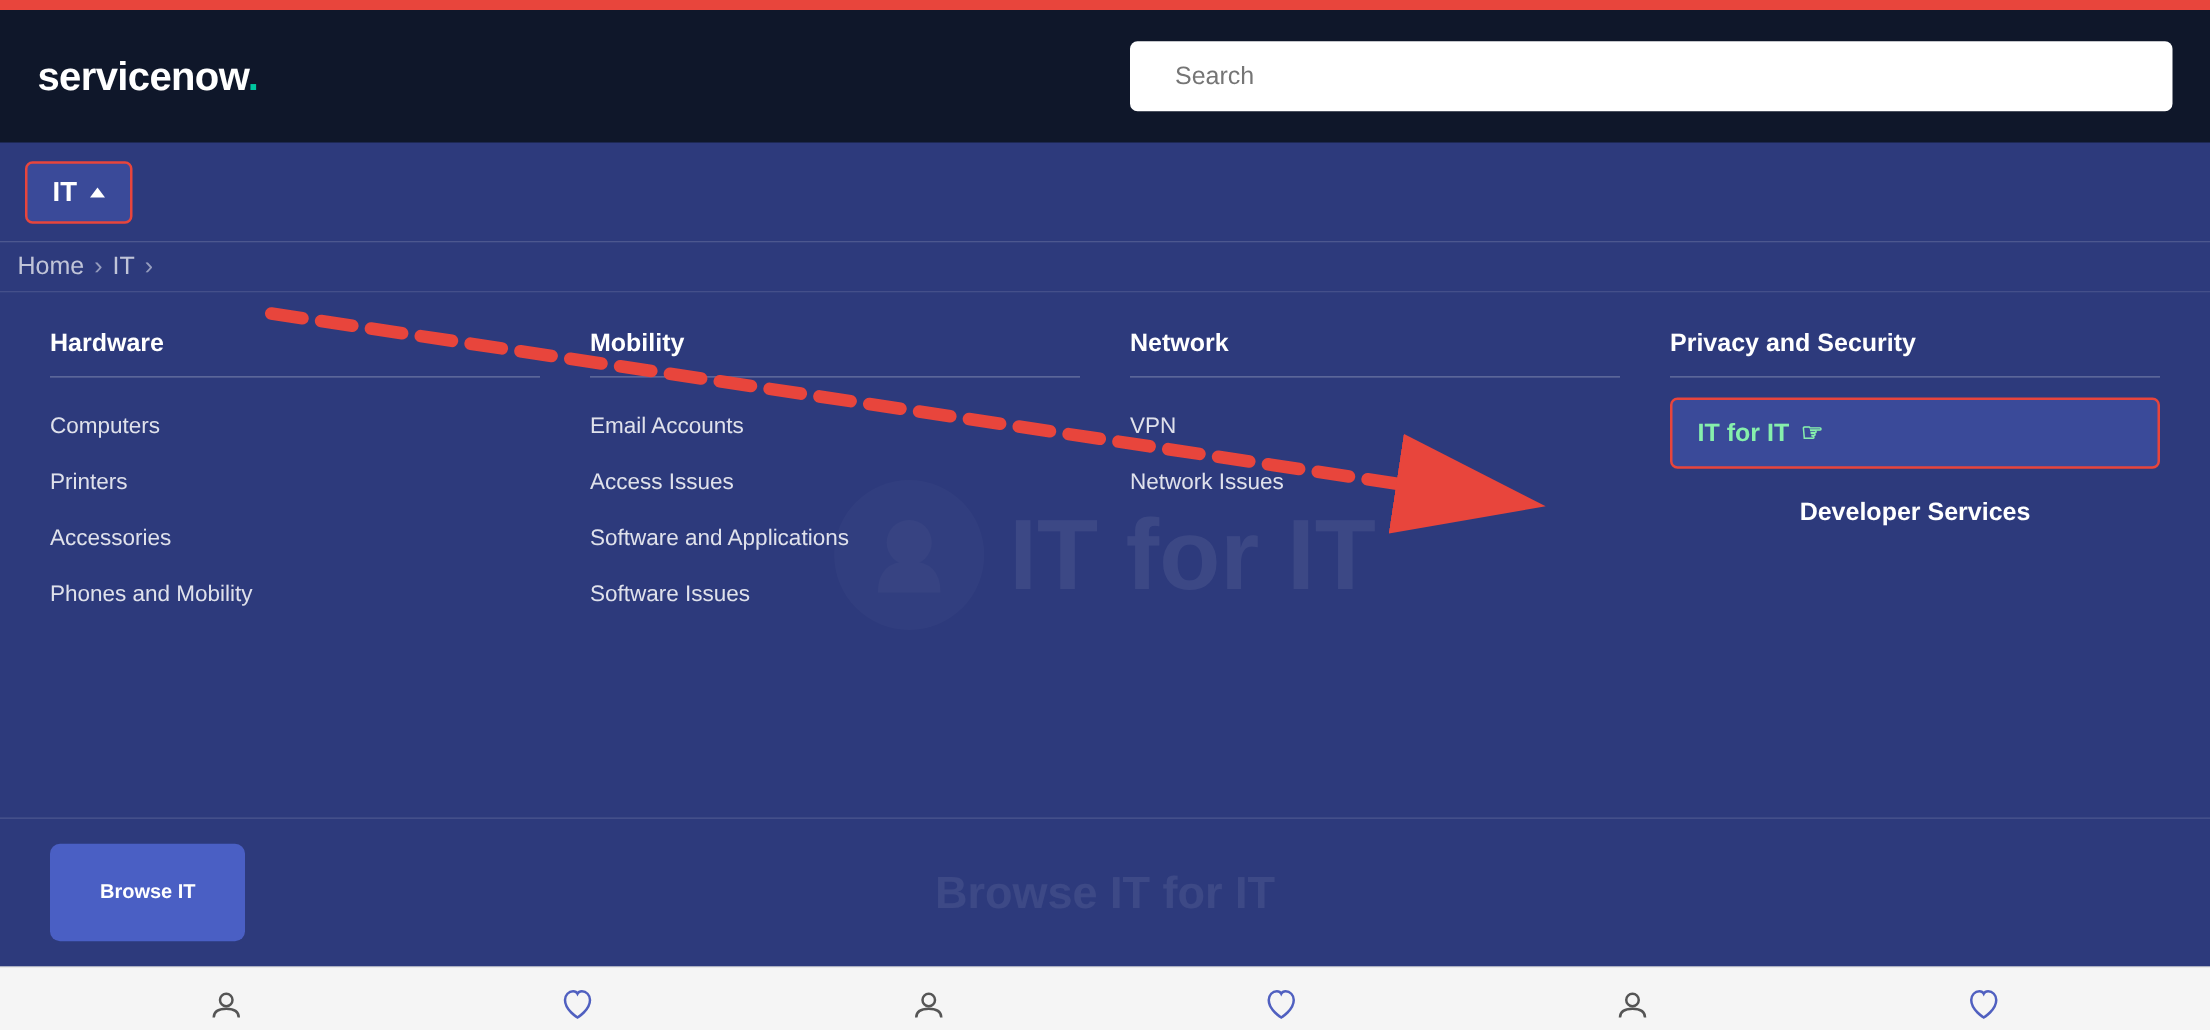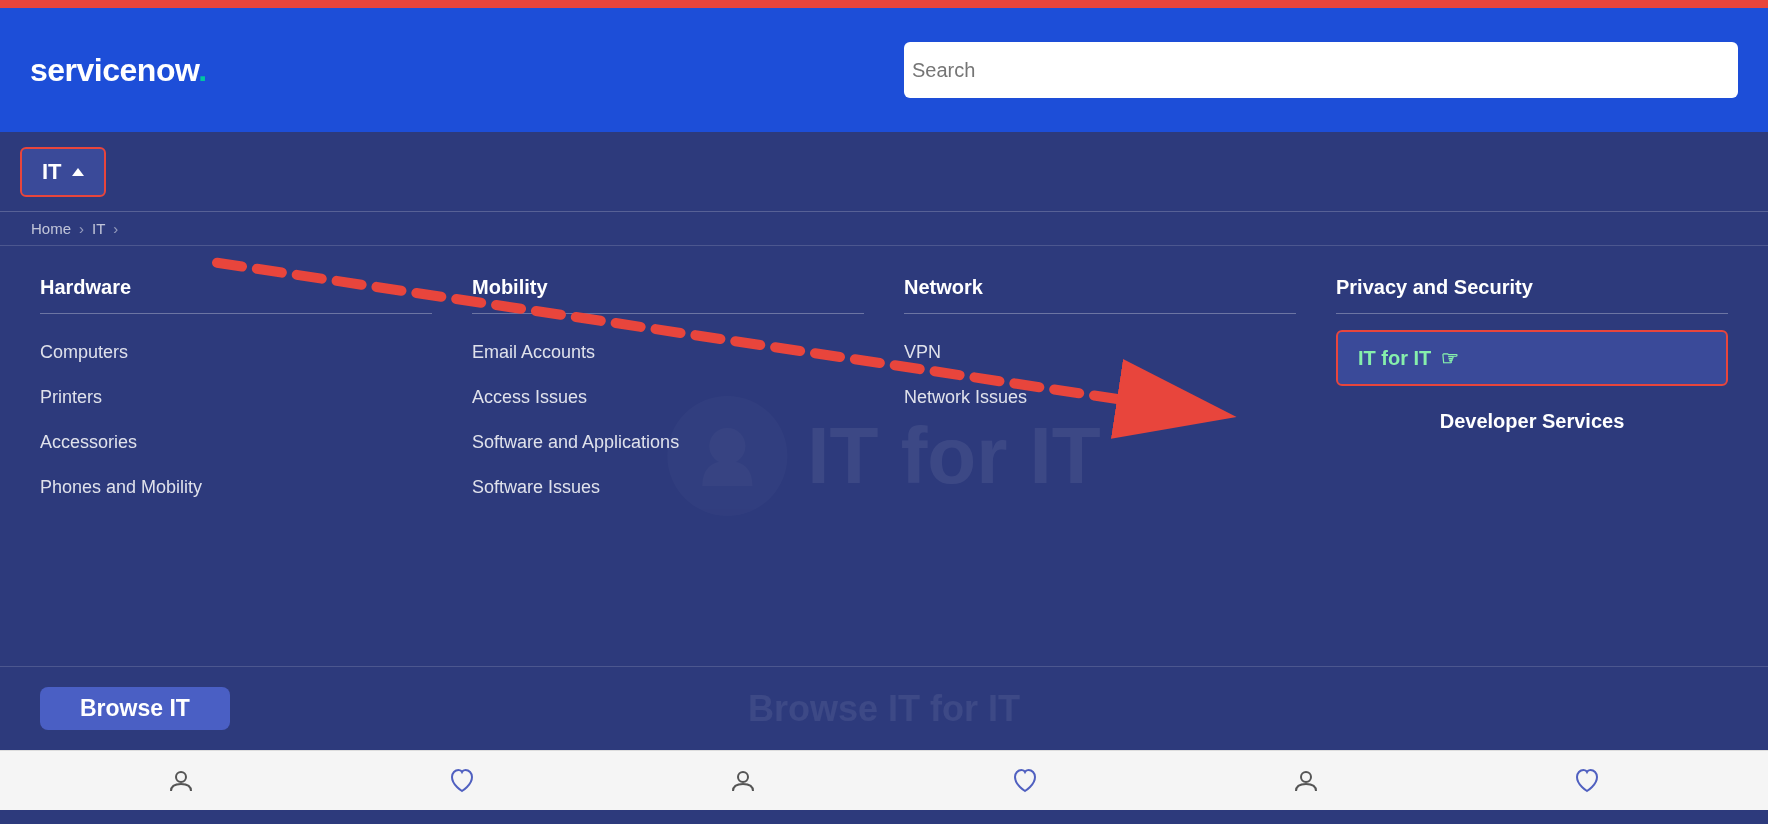--- a/index.html
+++ b/index.html
@@ -1,21 +1,21 @@
 <!DOCTYPE html>
 <html><head>
   <meta charset="utf-8">
   <style>
     * { margin: 0; padding: 0; box-sizing: border-box; }
     body { width: 1768px; height: 824px; overflow: hidden; font-family: 'Segoe UI', Arial, sans-serif; background: #2d3a7c; }
 
     
     .header {
-      background: #1d4ed8;
-      height: 124px;
+      background: #0f172a;
+      height: 106px;
       display: flex;
       align-items: center;
       padding: 0 30px;
       gap: 40px;
       position: relative;
     }
     .logo {
       display: flex;
       align-items: center;
     }
@@ -33,21 +33,21 @@
       right: 30px;
       top: 50%;
       transform: translateY(-50%);
       width: 834px;
     }
     .search-input {
       width: 100%;
       height: 56px;
       border-radius: 6px;
       border: none;
-      padding: 0 8px;
+      padding: 0 36px;
       font-size: 20px;
       color: #888;
       outline: none;
       background: white;
     }
 
     
     .nav-bar {
       background: #2d3a7c;
       height: 80px;
@@ -72,25 +72,25 @@
     .it-button .arrow-up {
       border-left: 6px solid transparent;
       border-right: 6px solid transparent;
       border-bottom: 8px solid white;
       display: inline-block;
     }
 
     
     .breadcrumb-bar {
       background: #2d3a7c;
-      padding: 8px 31px;
+      padding: 8px 14px;
       display: flex;
       align-items: flex-start;
       gap: 8px;
-      font-size: 15px;
+      font-size: 20px;
       color: rgba(255,255,255,0.7);
       border-bottom: 1px solid rgba(255,255,255,0.15);
     }
     .breadcrumb-sep { color: rgba(255,255,255,0.5); }
 
     
     .dropdown-area {
       background: #2d3a7c;
       padding: 30px 40px 20px 40px;
       display: grid;
@@ -176,23 +176,23 @@
       padding: 20px 40px;
       border-top: 1px solid rgba(255,255,255,0.15);
       display: flex;
       align-items: center;
       gap: 20px;
       position: relative;
     }
     .browse-it-btn {
       background: #4a5fc4;
       color: white;
-      font-size: 23px;
-      font-weight: 700;
-      padding: 8px 40px;
+      font-size: 16px;
+      font-weight: 700;
+      padding: 30px 40px;
       border-radius: 8px;
       border: none;
       cursor: pointer;
     }
     .ghost-bottom-text {
       position: absolute;
       left: 50%;
       transform: translateX(-50%);
       color: rgba(255,255,255,0.08);
       font-size: 36px;

